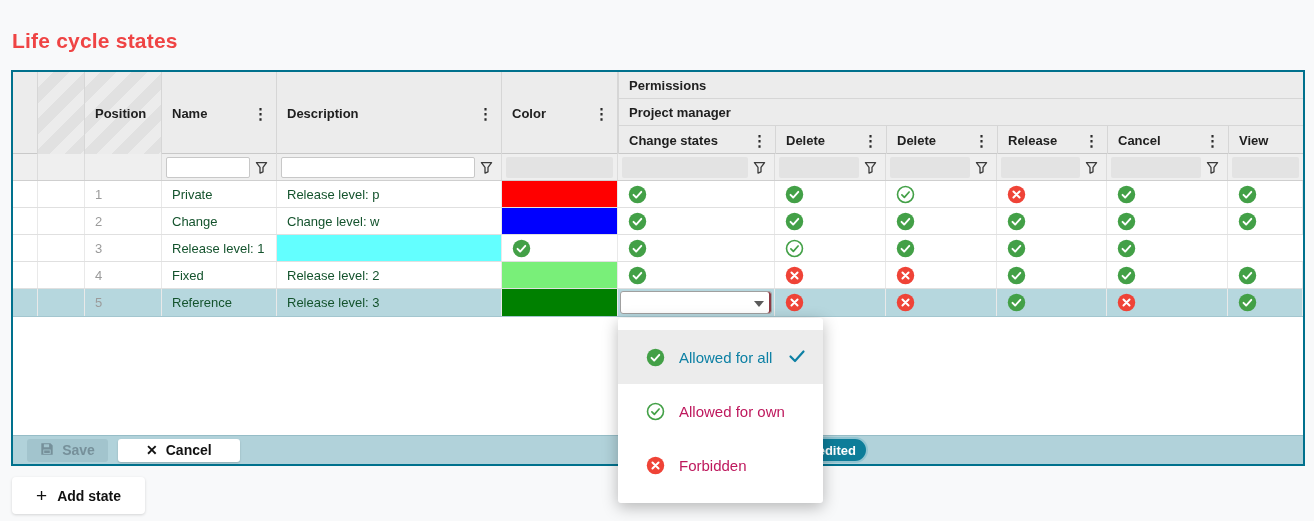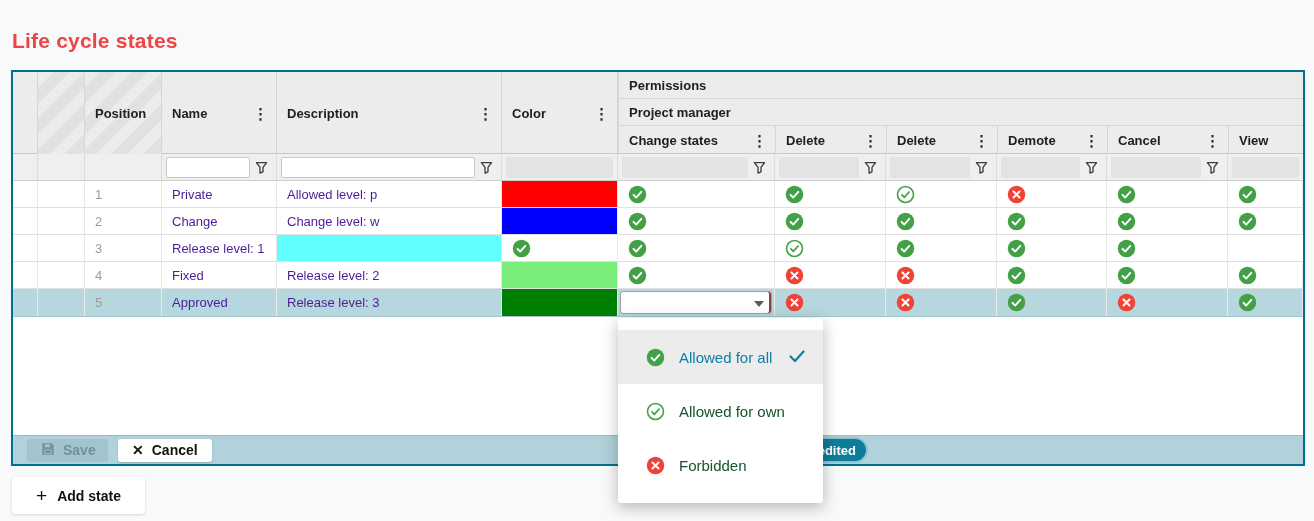--- a/index.html
+++ b/index.html
@@ -31,50 +31,50 @@
   .filter { height:27px; background:#efefef; border-bottom:1px solid #cfcfcf; flex:none; }
   .fcell { display:flex; align-items:center; border-right:1px solid #dcdcdc; padding:0 4px; }
   .fcell:last-child { border-right:none; }
   .finput { flex:1; height:21px; min-width:0; background:#fff; border:1px solid #c8c8c8; border-radius:2px; font:12px "Liberation Sans",sans-serif; padding:0 5px; }
   .fbox { flex:1; height:21px; background:#e3e3e3; border-radius:2px; }
   .funnel { flex:none; width:22px; display:flex; justify-content:center; cursor:pointer; }
 
   
   .drow { height:27px; border-bottom:1px solid #e0e0e0; background:#fff; flex:none; }
   .drow.selected { background:#b6d7de; border-bottom:1px solid #a3c6cf; }
-  .cell { display:flex; align-items:center; border-right:1px solid #e9e9e9; padding:0 10px; font-size:13px; color:#4c1d95; overflow:hidden; white-space:nowrap; }
+  .cell { display:flex; align-items:center; border-right:1px solid #e9e9e9; padding:0 10px; font-size:13px; color:#14532d; overflow:hidden; white-space:nowrap; }
   .cell.posv { color:#9b9b9b; }
   .cell.colorc { padding:0; position:relative; }
   .swatch { position:absolute; inset:0; }
   .picon { display:flex; align-items:center; }
   .picon svg { display:block; }
 
   
   .combo { position:relative; flex:1; height:23px; background:#fff; border:1px solid #a0a0a0; border-radius:3px; margin-right:2px;
            box-shadow: inset -2px 0 0 #8d3b44; cursor:pointer; }
   .combo .arrow { position:absolute; right:7px; top:9px; width:0; height:0; border-left:5px solid transparent; border-right:5px solid transparent; border-top:6px solid #5a5a5a; }
 
   .spacer { flex:1; background:#fff; }
 
   
   .bar { height:29px; background:#b1d2da; border-top:1px solid #96bdc7; display:flex; align-items:center; flex:none; }
-  .btn { display:flex; align-items:center; gap:8px; height:23px; border-radius:3px; font-size:14px; font-weight:700; padding:0 14px; cursor:pointer; }
+  .btn { display:flex; align-items:center; gap:8px; height:23px; border-radius:3px; font-size:14px; font-weight:700; padding:0 28px; cursor:pointer;justify-content:center; }
   .btn-save { margin-left:14px; background:#a2c4cd; color:#76909a; width:81px; }
   .btn-cancel { margin-left:10px; background:#fff; color:#111; box-shadow:0 1px 2px rgba(0,0,0,.18); }
   .xglyph { font-size:14px; font-weight:700; }
 
   
   .pill { position:absolute; left:782px; top:437px; width:86px; height:26px; border-radius:13px; background:#0d7d99;
           border:2px solid rgba(255,255,255,.55); color:#fff; font-size:13px; font-weight:700;
           display:flex; align-items:center; justify-content:flex-end; padding-right:10px; z-index:5; }
 
   
   .dd { position:absolute; left:618px; top:318px; width:205px; height:185px; background:#fff; border-radius:3px;
         box-shadow:0 4px 16px rgba(0,0,0,.28); z-index:20; padding-top:12px; }
-  .dd-item { height:54px; display:flex; align-items:center; padding:0 16px 0 28px; font-size:15px; color:#14532d; cursor:pointer; }
+  .dd-item { height:54px; display:flex; align-items:center; padding:0 16px 0 28px; font-size:15px; color:#be185d; cursor:pointer; }
   .dd-item .picon { margin-right:14px; }
   .dd-item.sel { background:#ececec; color:#0d80a4; }
   .dd-item .tick { margin-left:auto; }
 
   
   .add-state { position:absolute; left:12px; top:477px; width:133px; height:37px; background:#fff; border-radius:4px;
                box-shadow:0 1px 3px rgba(0,0,0,.15); display:flex; align-items:center; justify-content:center; gap:10px;
                font-size:14px; font-weight:700; color:#111; cursor:pointer; }
   .plus { font-size:19px; font-weight:500; line-height:1; }
 </style>
@@ -115,21 +115,21 @@
             </div>
           <div class="hcell">
               <span class="lbl">Delete</span>
               <span class="kebab">⋮</span>
             </div>
           <div class="hcell">
               <span class="lbl">Delete</span>
               <span class="kebab">⋮</span>
             </div>
           <div class="hcell">
-              <span class="lbl">Demote</span>
+              <span class="lbl">Release</span>
               <span class="kebab">⋮</span>
             </div>
           <div class="hcell">
               <span class="lbl">Cancel</span>
               <span class="kebab">⋮</span>
             </div>
           <div class="hcell">
               <span class="lbl">View</span>
             </div>
         </div>
@@ -203,21 +203,21 @@
           <span class="fbox"></span>
         </div>
     </div>
 
     <div id="rows">
         <div class="drow grid">
           <div class="cell" style="padding:0"></div>
           <div class="cell" style="padding:0"></div>
           <div class="cell posv">1</div>
           <div class="cell">Private</div>
-          <div class="cell">Allowed level: p</div>
+          <div class="cell">Release level: p</div>
           <div class="cell colorc">
             <div class="swatch" style="background: rgb(255, 0, 0);"></div>
           </div>
           <div class="cell">
             <span class="picon">
               <svg width="19" height="19" viewBox="0 0 20 20">
                 <circle cx="10" cy="10" r="9.2" fill="#43a047"></circle>
                 <path d="M5.8 10.4l2.8 2.8 5.4-6" fill="none" stroke="#fff" stroke-width="2" stroke-linecap="round" stroke-linejoin="round"></path>
               </svg>
             </span>
@@ -433,21 +433,21 @@
                 <circle cx="10" cy="10" r="9.2" fill="#43a047"></circle>
                 <path d="M5.8 10.4l2.8 2.8 5.4-6" fill="none" stroke="#fff" stroke-width="2" stroke-linecap="round" stroke-linejoin="round"></path>
               </svg>
             </span>
           </div>
         </div>
         <div class="drow grid selected" style="height: 28px;">
           <div class="cell" style="padding:0"></div>
           <div class="cell" style="padding:0"></div>
           <div class="cell posv">5</div>
-          <div class="cell">Approved</div>
+          <div class="cell">Reference</div>
           <div class="cell">Release level: 3</div>
           <div class="cell colorc">
             <div class="swatch" style="background: rgb(0, 128, 0);"></div>
           </div>
           <div class="cell" style="padding:2px 0 2px 2px">
                   <div class="combo">
                     <span class="arrow"></span>
                   </div>
                 </div>
           <div class="cell">

